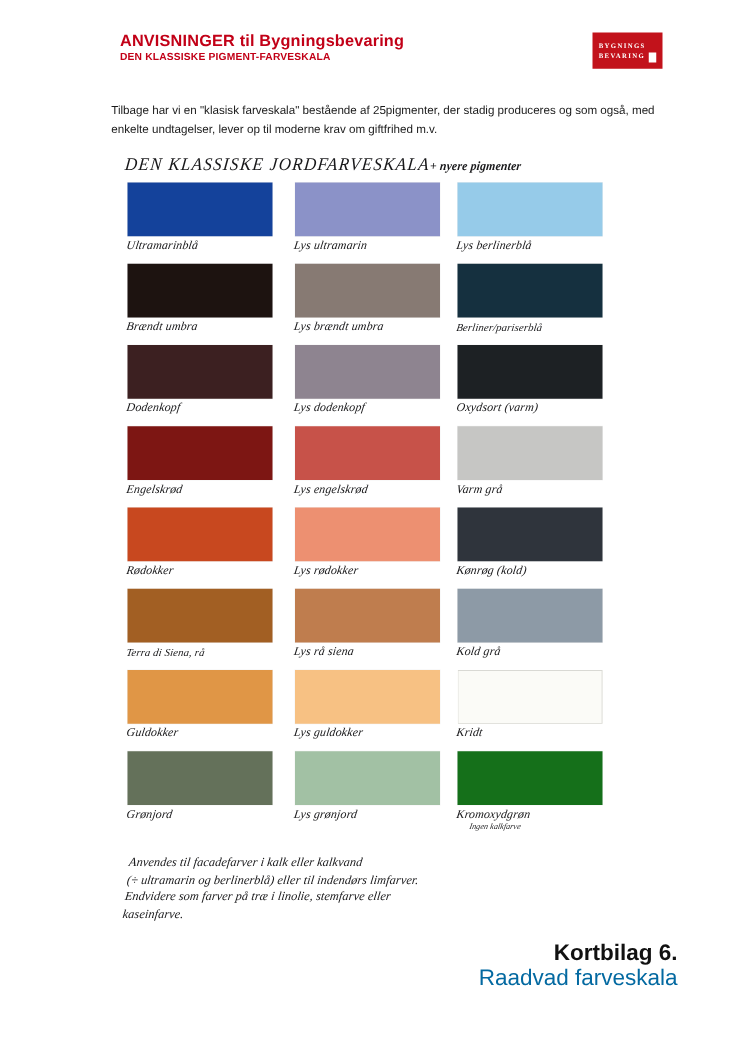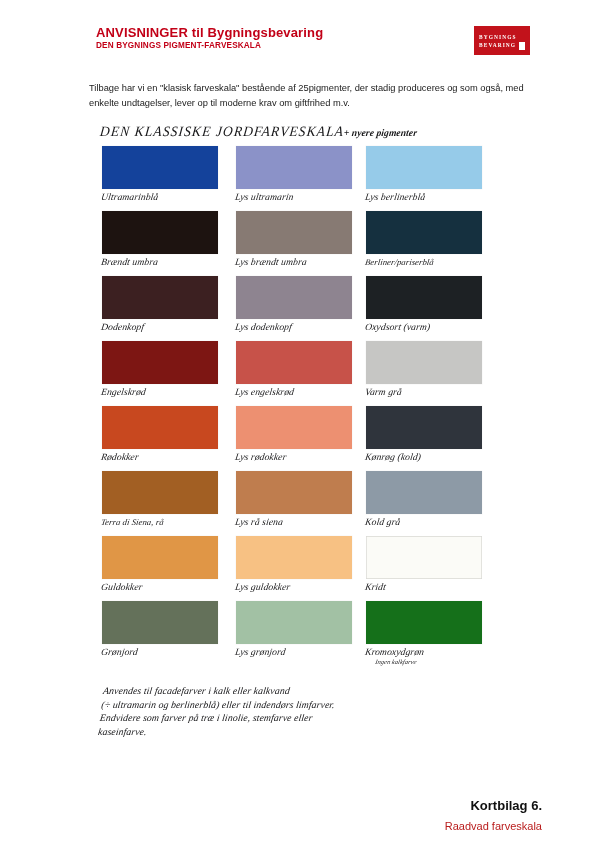--- a/index.html
+++ b/index.html
@@ -186,41 +186,40 @@
   .note div { white-space: nowrap; }
 
   
   .footer {
     position: absolute;
     right: 54px;
     top: 752px;
     text-align: right;
   }
   .footer-main {
-    font-size: 13px;
+    font-size: 18px;
     font-weight: bold;
     color: #111111;
     line-height: 20px;
-    margin-top: 44px;
   }
   .footer-sub {
-    font-size: 11px;
-    color: #b91c1c;
+    font-size: 18px;
+    color: #0369a1;
     line-height: 20px;
   }
 </style>
 </head>
 <body>
 
 <div class="page">
 
   <div class="header">
     <div class="header-titles">
       <div class="header-line1">ANVISNINGER til Bygningsbevaring</div>
-      <div class="header-line2">DEN BYGNINGS PIGMENT-FARVESKALA</div>
+      <div class="header-line2">DEN KLASSISKE PIGMENT-FARVESKALA</div>
     </div>
   </div>
 
   <div class="logo">
     <div class="logo-l1">BYGNINGS</div>
     <div class="logo-l2">BEVARING</div>
     <div class="logo-mark"></div>
   </div>
 
   <div class="intro">Tilbage har vi en "klasisk farveskala" bestående af 25pigmenter, der stadig produceres og som også, med enkelte undtagelser, lever op til moderne krav om giftfrihed m.v.</div>

